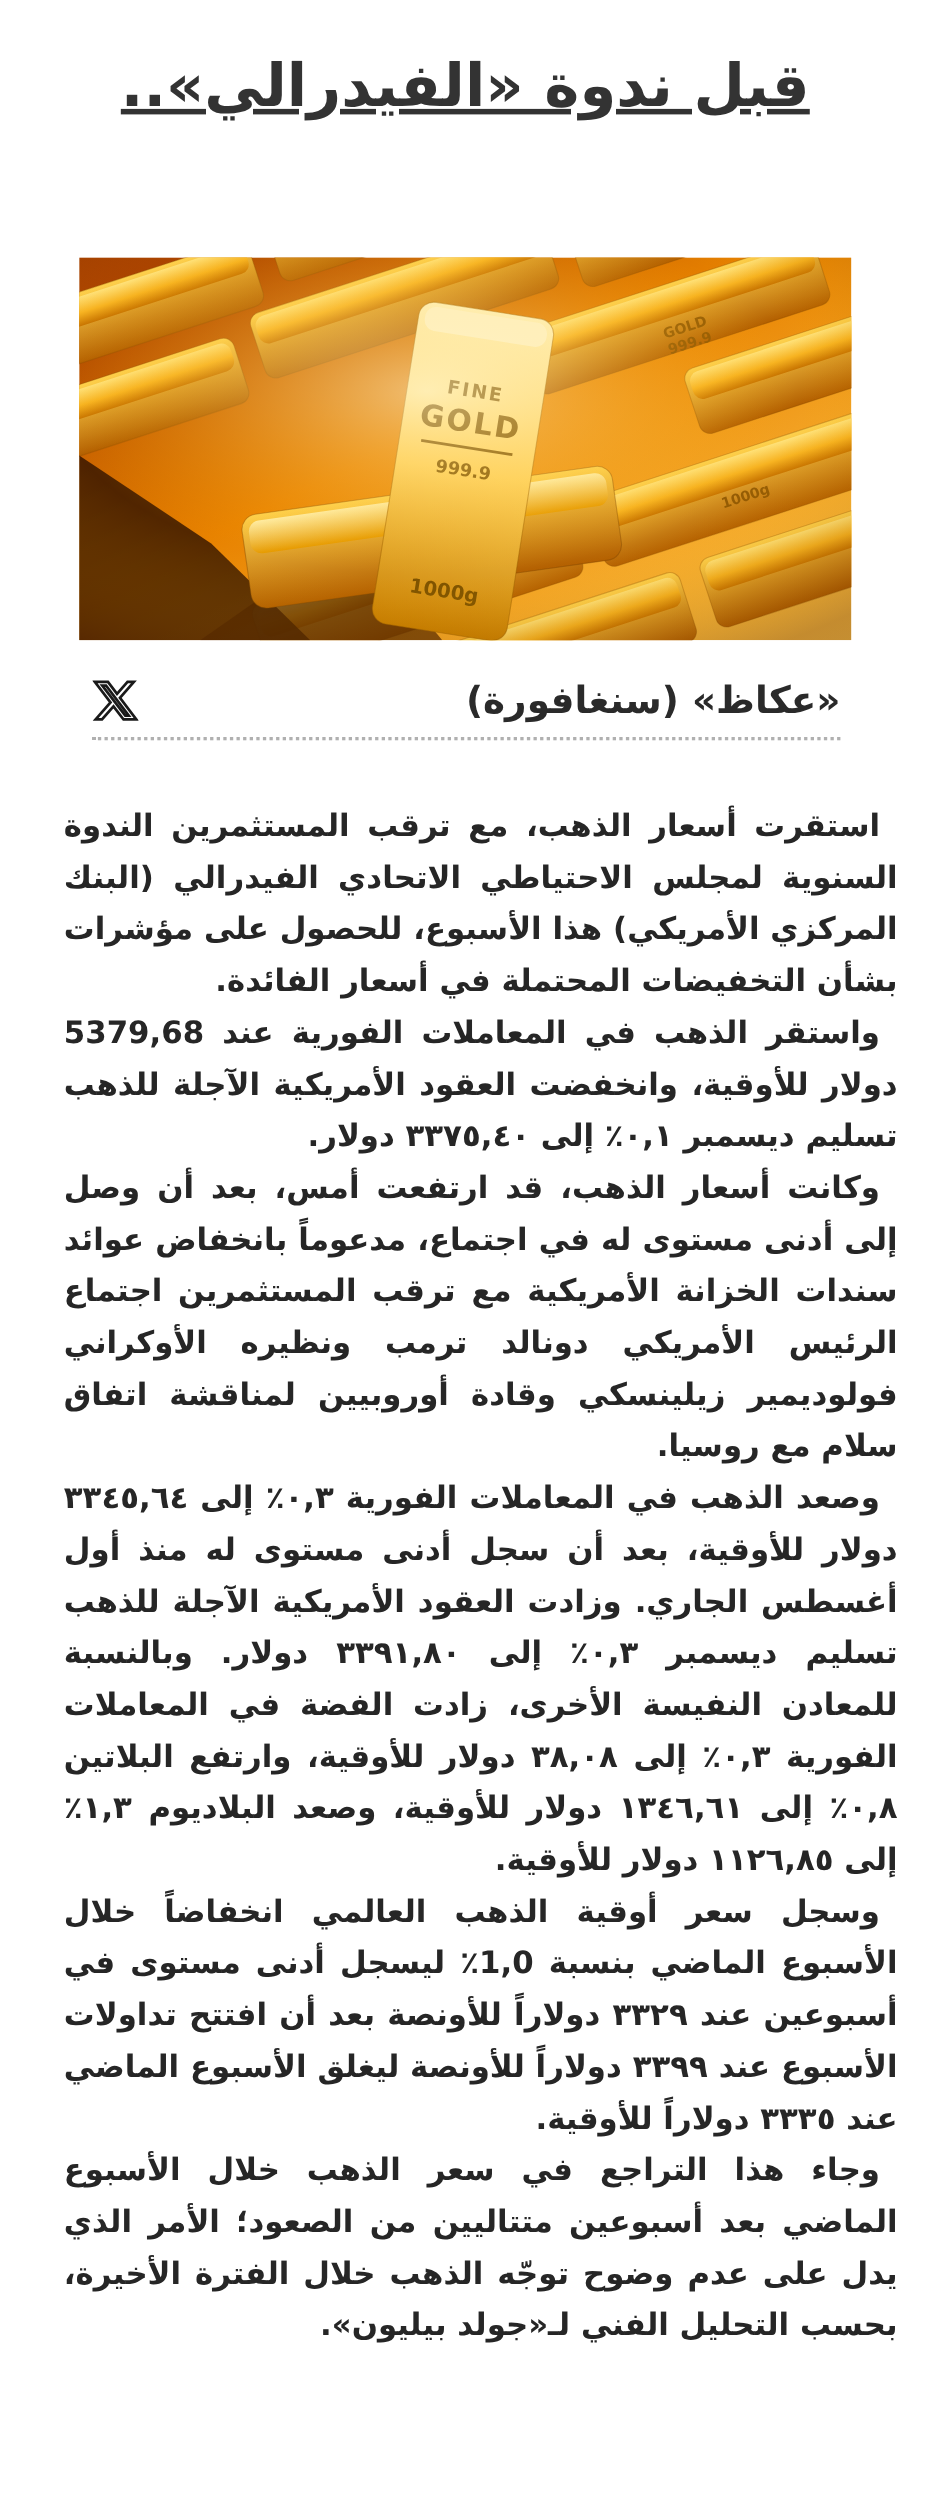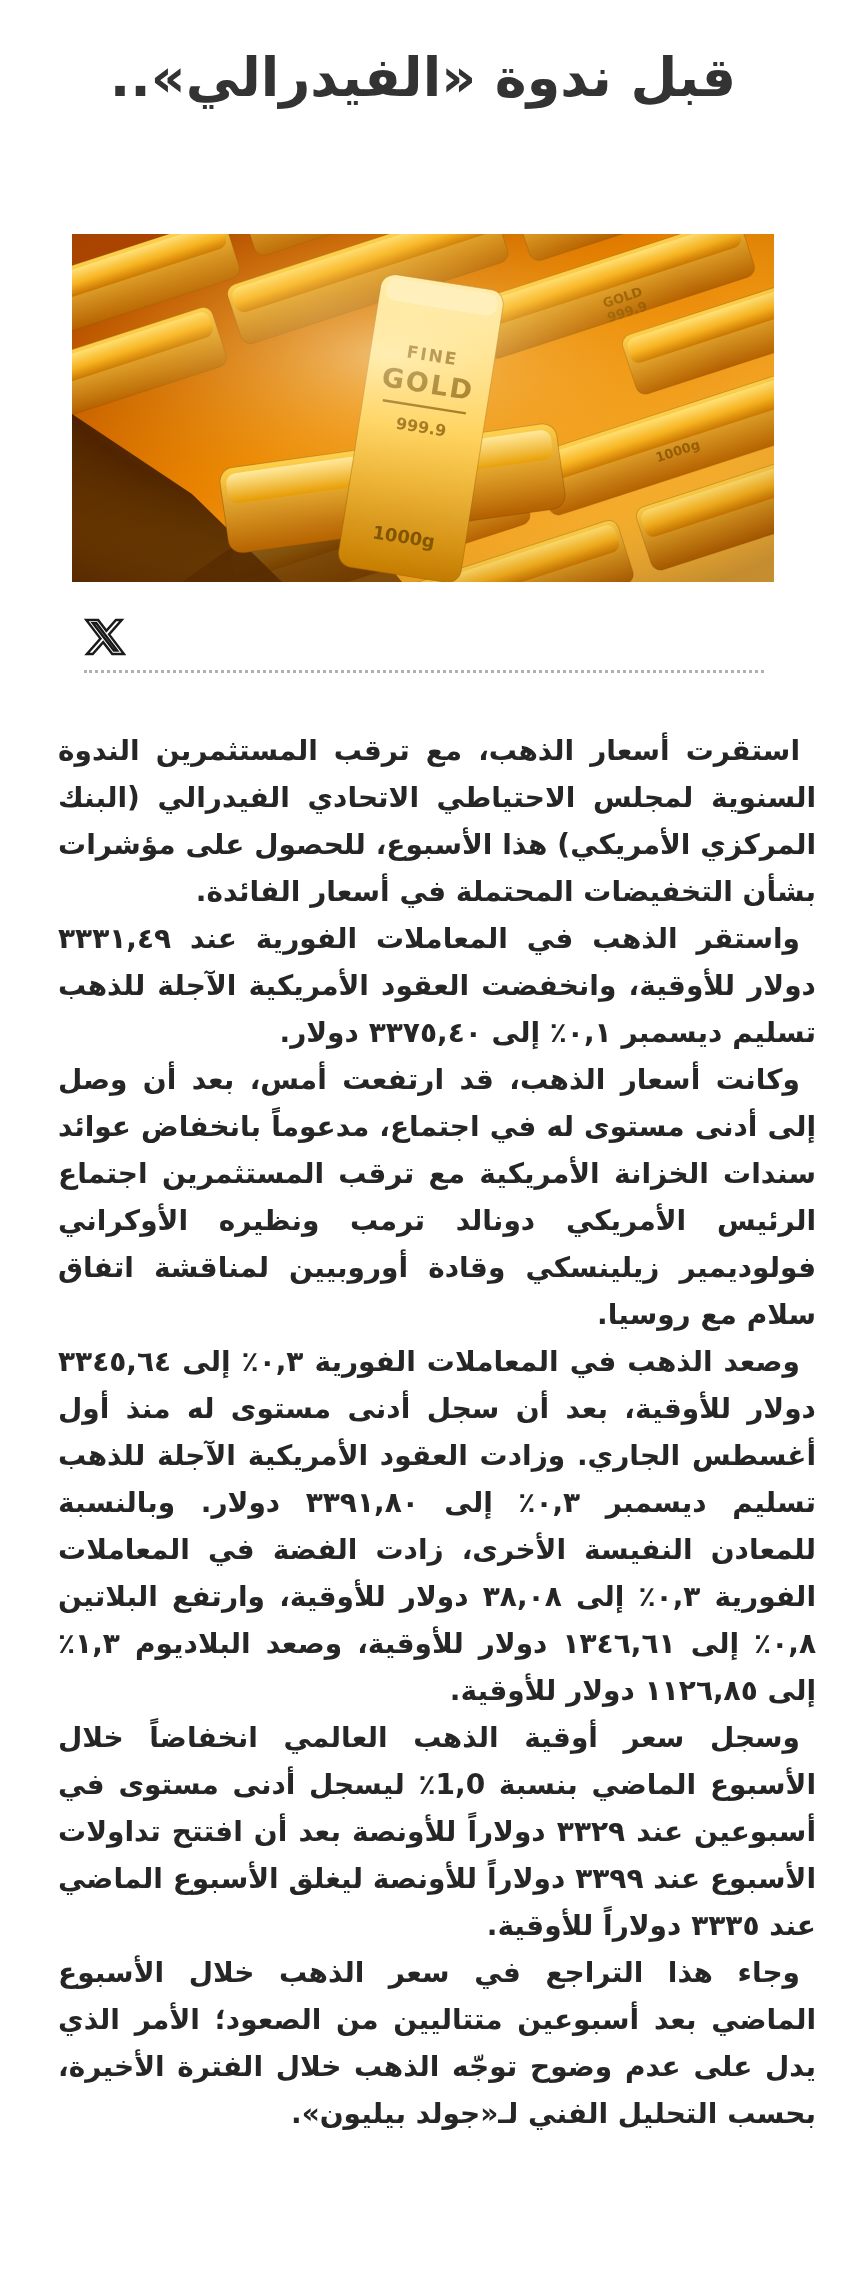--- a/index.html
+++ b/index.html
@@ -13,20 +13,21 @@
   
   .headline {
     margin: 46px 20px 0;
     text-align: center;
     direction: rtl;
     font-weight: bold;
     font-size: 54px;
     line-height: 64px;
     color: #333333;
     letter-spacing: -1px;
+    text-decoration: underline;
   }
 
   
   .hero-wrap { margin: 124px 0 0; text-align: center; }
   .hero-svg { display: inline-block; width: 702px; height: 348px; }
 
   
   .byline {
     margin: 30px 82px 0 84px;
     display: flex;
@@ -159,27 +160,28 @@
           <text x="348" y="198" font-size="16">999.9</text>
           <text x="348" y="310" font-size="18">1000g</text>
         </g>
       </g>
 
       <rect x="0" y="0" width="702" height="348" fill="url(#glow)"></rect>
     </svg>
   </div>
 
   <div class="byline">
+    <span>«عكاظ» (سنغافورة)</span>
     <svg class="x-icon" viewBox="0 0 24 24">
       <path d="M18.244 2.25h3.308l-7.227 8.26 8.502 11.24H16.17l-5.214-6.817L4.99 21.75H1.68l7.73-8.835L1.254 2.25H8.08l4.713 6.231zm-1.161 17.52h1.833L7.084 4.126H5.117z" fill="#ffffff" stroke="#1a1a1a" stroke-width="1.4"></path>
     </svg>
   </div>
 
   <div class="article-body">
     <p>استقرت أسعار الذهب، مع ترقب المستثمرين الندوة السنوية لمجلس الاحتياطي الاتحادي الفيدرالي (البنك المركزي الأمريكي) هذا الأسبوع، للحصول على مؤشرات بشأن التخفيضات المحتملة في أسعار الفائدة.</p>
-    <p>واستقر الذهب في المعاملات الفورية عند ٣٣٣١,٤٩ دولار للأوقية، وانخفضت العقود الأمريكية الآجلة للذهب تسليم ديسمبر ٠,١٪ إلى ٣٣٧٥,٤٠ دولار.</p>
+    <p>واستقر الذهب في المعاملات الفورية عند 5379,68 دولار للأوقية، وانخفضت العقود الأمريكية الآجلة للذهب تسليم ديسمبر ٠,١٪ إلى ٣٣٧٥,٤٠ دولار.</p>
     <p>وكانت أسعار الذهب، قد ارتفعت أمس، بعد أن وصل إلى أدنى مستوى له في اجتماع، مدعوماً بانخفاض عوائد سندات الخزانة الأمريكية مع ترقب المستثمرين اجتماع الرئيس الأمريكي دونالد ترمب ونظيره الأوكراني فولوديمير زيلينسكي وقادة أوروبيين لمناقشة اتفاق سلام مع روسيا.</p>
     <p>وصعد الذهب في المعاملات الفورية ٠,٣٪ إلى ٣٣٤٥,٦٤ دولار للأوقية، بعد أن سجل أدنى مستوى له منذ أول أغسطس الجاري. وزادت العقود الأمريكية الآجلة للذهب تسليم ديسمبر ٠,٣٪ إلى ٣٣٩١,٨٠ دولار. وبالنسبة للمعادن النفيسة الأخرى، زادت الفضة في المعاملات الفورية ٠,٣٪ إلى ٣٨,٠٨ دولار للأوقية، وارتفع البلاتين ٠,٨٪ إلى ١٣٤٦,٦١ دولار للأوقية، وصعد البلاديوم ١,٣٪ إلى ١١٢٦,٨٥ دولار للأوقية.</p>
     <p>وسجل سعر أوقية الذهب العالمي انخفاضاً خلال الأسبوع الماضي بنسبة 1,0٪ ليسجل أدنى مستوى في أسبوعين عند ٣٣٢٩ دولاراً للأونصة بعد أن افتتح تداولات الأسبوع عند ٣٣٩٩ دولاراً للأونصة ليغلق الأسبوع الماضي عند ٣٣٣٥ دولاراً للأوقية.</p>
     <p>وجاء هذا التراجع في سعر الذهب خلال الأسبوع الماضي بعد أسبوعين متتاليين من الصعود؛ الأمر الذي يدل على عدم وضوح توجّه الذهب خلال الفترة الأخيرة، بحسب التحليل الفني لـ«جولد بيليون».</p>
   </div>
 
 </div>
 
 </body></html>

